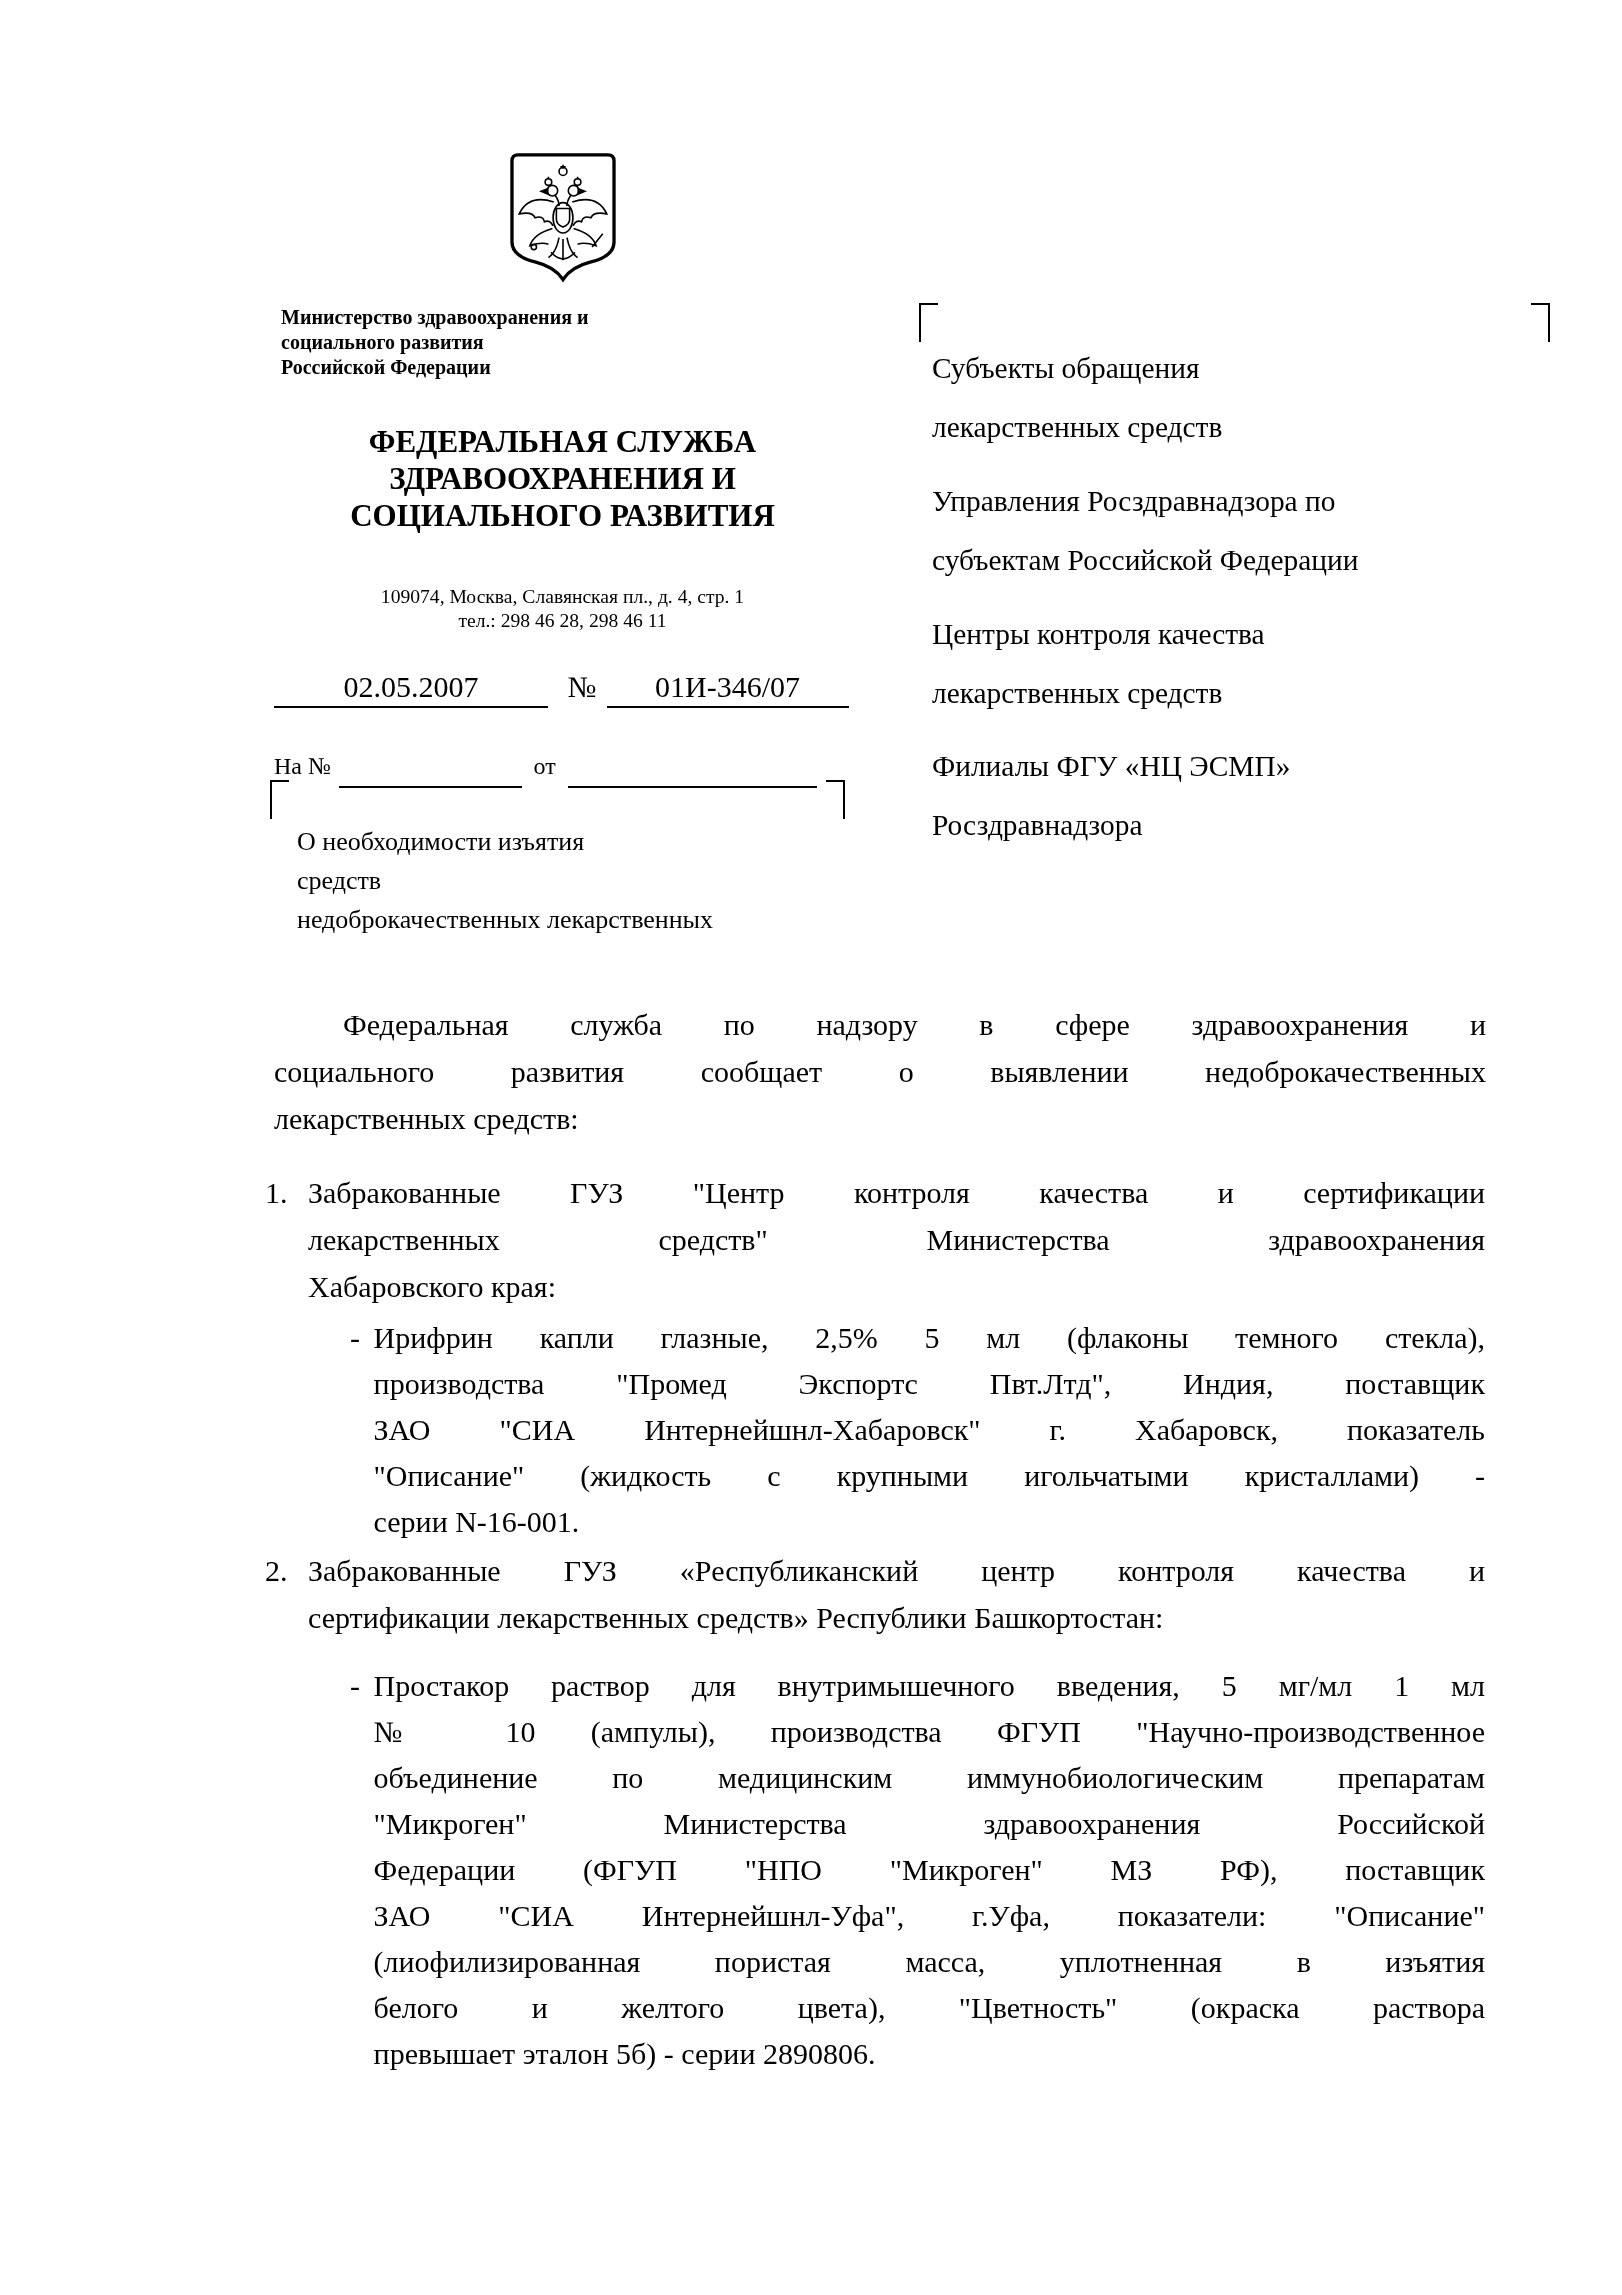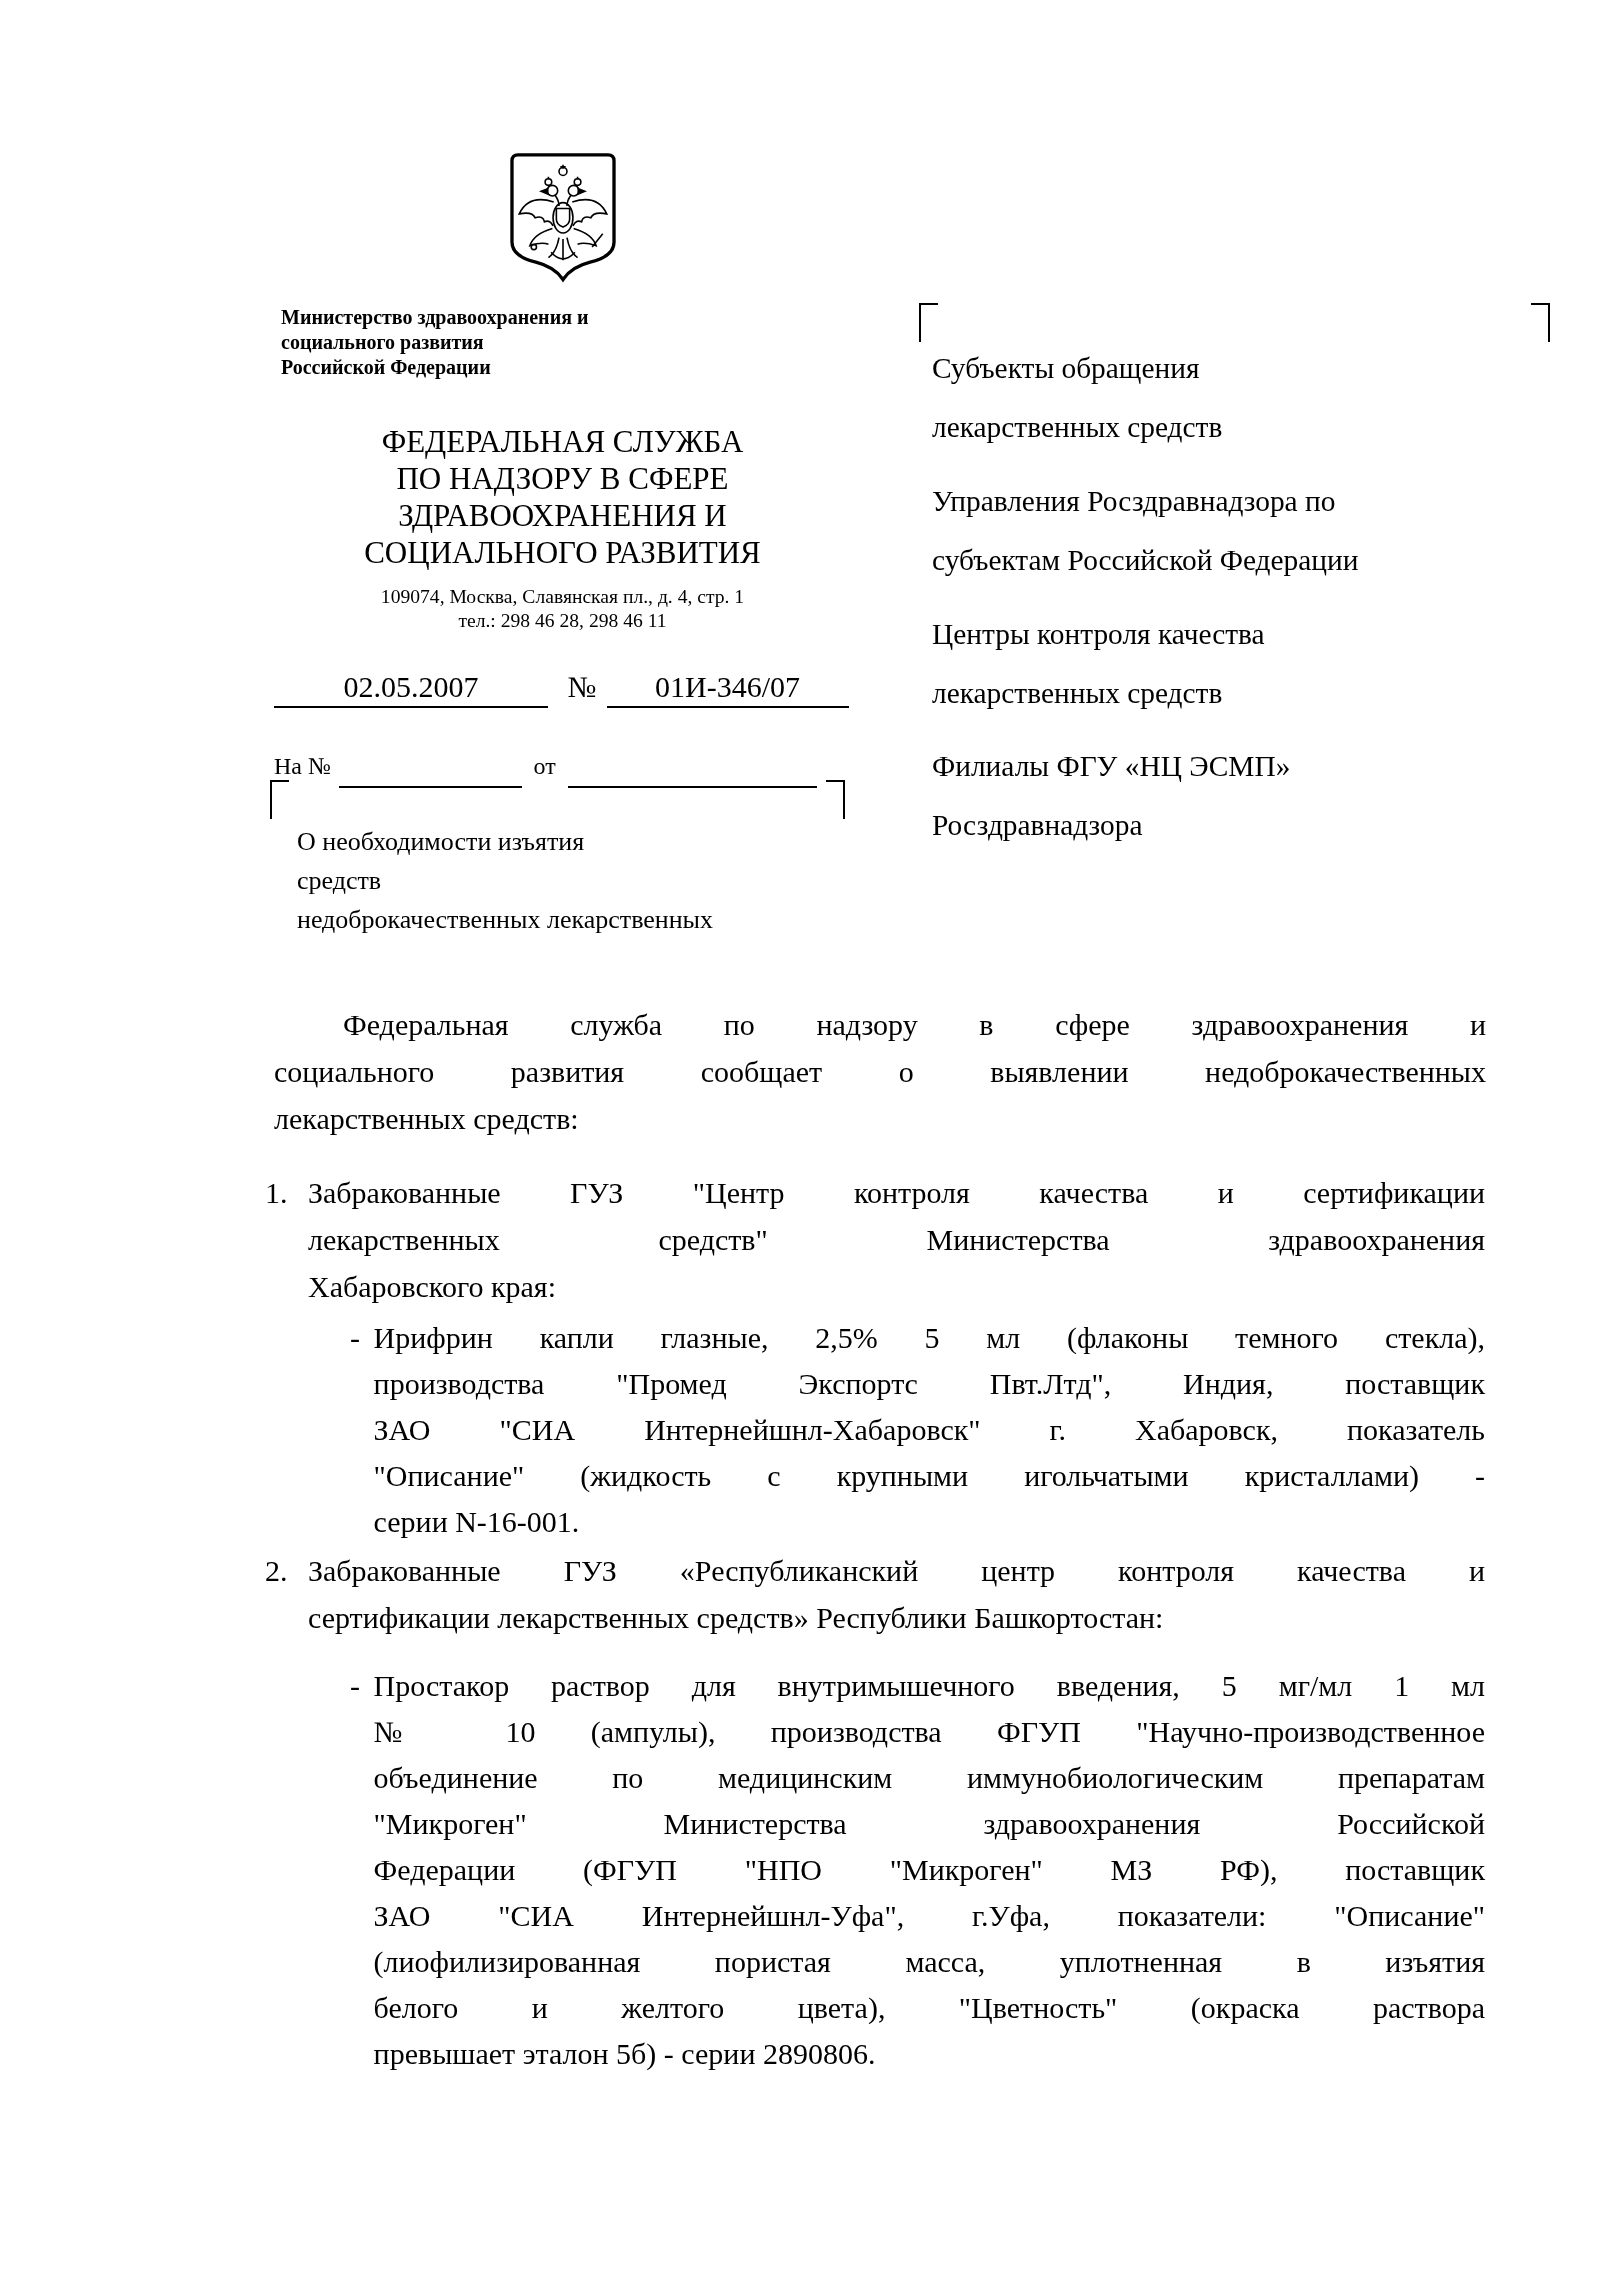--- a/index.html
+++ b/index.html
@@ -5,21 +5,21 @@
   html,body{margin:0;padding:0;background:#e8e8e8;}
   .page{
     position:relative; width:1623px; height:2295px; background:#ffffff;
     font-family:"Liberation Serif", serif; color:#000; overflow:hidden;
   }
   
   .emblem{ position:absolute; left:510px; top:152px; width:106px; height:131px; }
   .ministry{ position:absolute; left:281px; top:305px; width:563px;
     text-align:left; font-weight:bold; font-size:20px; line-height:25px; }
   .service{ position:absolute; left:281px; top:423px; width:563px;
-    text-align:center; font-weight:normal; font-size:31px; line-height:37px; }
+    text-align:center; font-weight:bold; font-size:31px; line-height:37px; }
   .address{ position:absolute; left:281px; top:585px; width:563px;
     text-align:center; font-size:19.6px; line-height:24px; }
   
   .ref-line{ position:absolute; left:274px; top:668px; display:flex; font-size:30px; }
   .useg{ border-bottom:2.6px solid #000; text-align:center; height:38px; line-height:38px; }
   .seg-date{ width:274px; } .seg-num{ width:242px; }
   .ref-gap1{ width:19.6px; } .ref-no{ width:26px; height:38px; line-height:38px; text-align:center;} .ref-gap2{ width:13px; }
   .reply-line{ position:absolute; left:274px; top:747px; display:flex; font-size:24px; }
   .reply-label,.reply-from{ height:39px; line-height:39px; }
   .blank1{ width:183px; margin-left:7.9px; border-bottom:2.6px solid #000; height:39px; }
@@ -84,21 +84,20 @@
   </svg>
 
   <div class="ministry">
     <div>Министерство здравоохранения и</div>
     <div>социального развития</div>
     <div>Российской Федерации</div>
   </div>
 
   <div class="service">
     <div>ФЕДЕРАЛЬНАЯ СЛУЖБА</div>
-    <div>ПО НАДЗОРУ В СФЕРЕ</div>
     <div>ЗДРАВООХРАНЕНИЯ И</div>
     <div>СОЦИАЛЬНОГО РАЗВИТИЯ</div>
   </div>
 
   <div class="address">
     <div>109074, Москва, Славянская пл., д. 4, стр. 1</div>
     <div>тел.: 298 46 28, 298 46 11</div>
   </div>
 
   <div class="ref-line">

